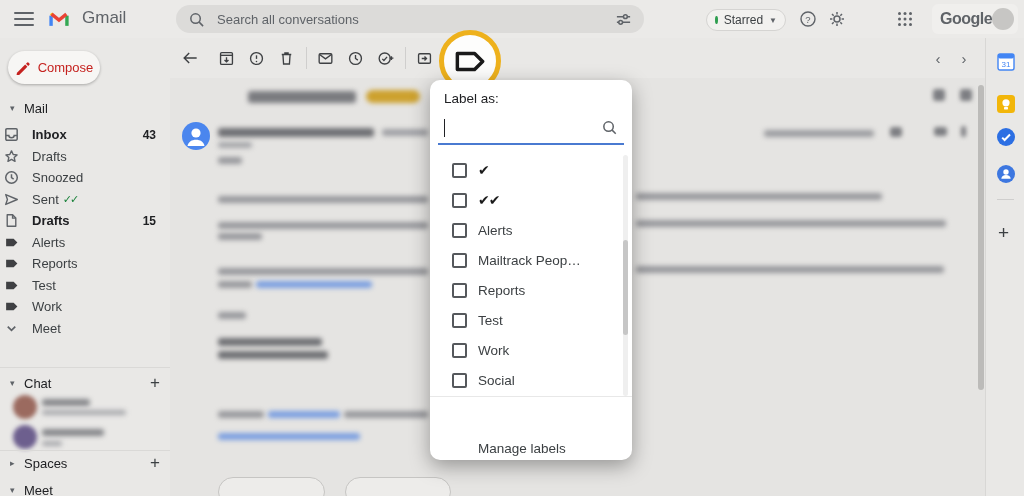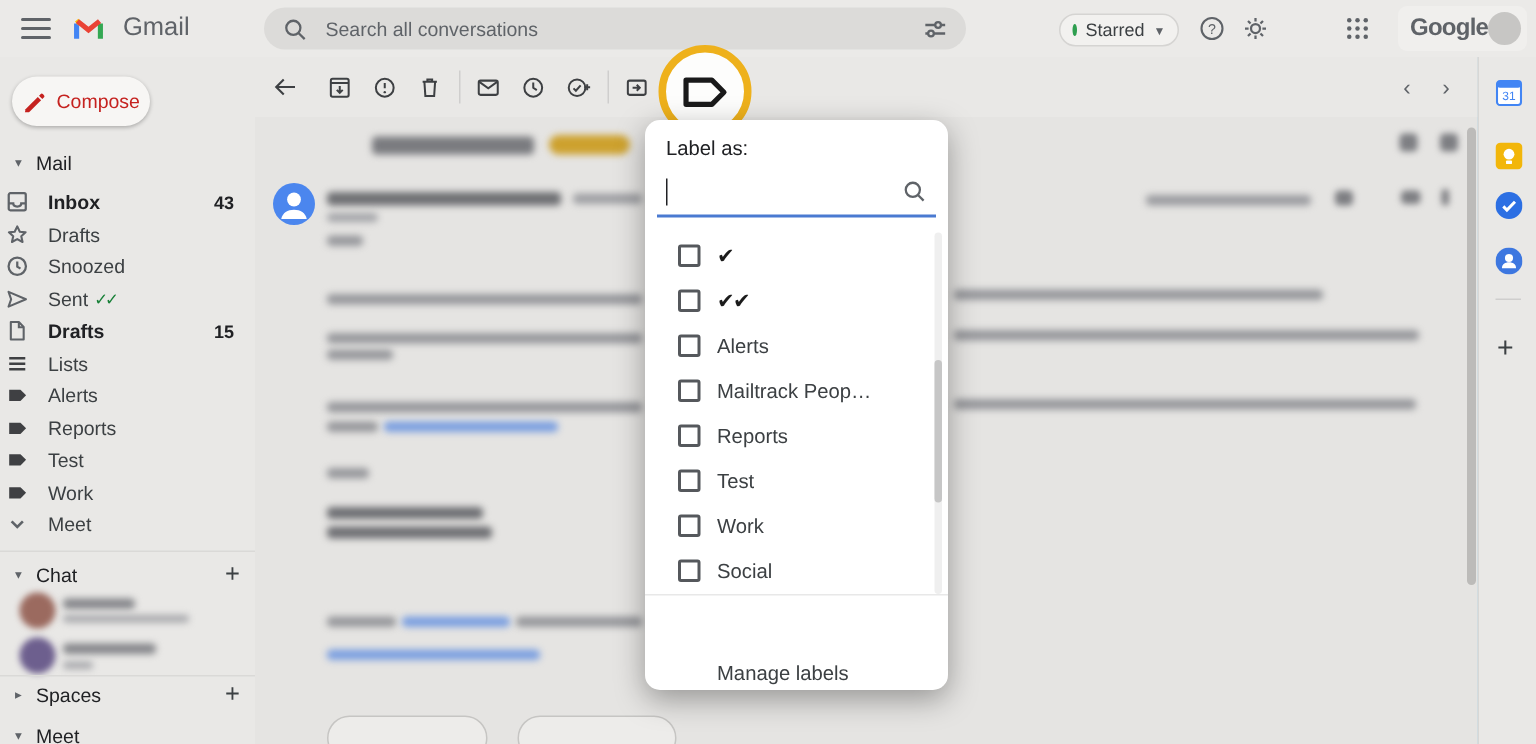--- a/index.html
+++ b/index.html
@@ -219,30 +219,20 @@
               <path d="M3 1.6h5l3 3v7.8H3z" stroke-linejoin="round"></path>
               <path d="M8 1.6V4.8h3"></path>
             </svg>
           </span>
           <span class="slb">Drafts</span>
           <span class="ssx"></span>
           <span class="sct">15</span>
         </div>
         <div class="srow">
           <span class="sic">
-            <svg width="15" height="15" viewBox="0 0 14 14" stroke="#3f4043" stroke-width="1.6">
-              <path d="M2 3.6h10M2 7h10M2 10.4h10"></path>
-            </svg>
-          </span>
-          <span class="slb">Lists</span>
-          <span class="ssx"></span>
-          <span class="sct"></span>
-        </div>
-        <div class="srow">
-          <span class="sic">
             <svg width="15" height="15" viewBox="0 0 14 14">
               <path d="M2 3.5h7l3.5 3.5L9 10.5H2z" fill="#3f4043"></path>
             </svg>
           </span>
           <span class="slb">Alerts</span>
           <span class="ssx"></span>
           <span class="sct"></span>
         </div>
         <div class="srow">
           <span class="sic">

